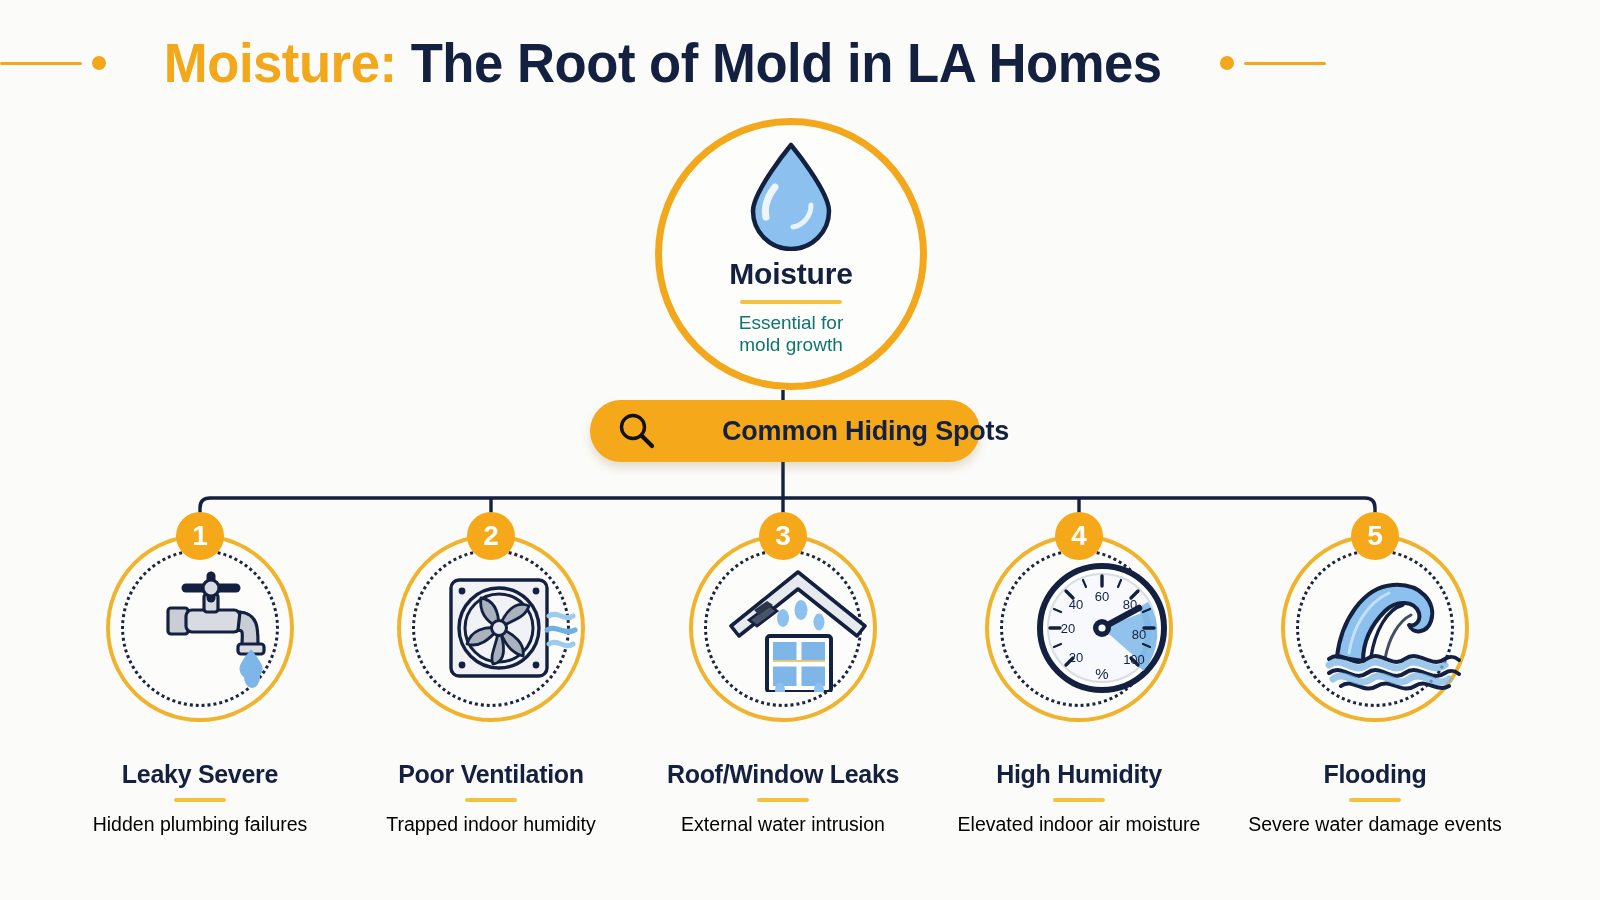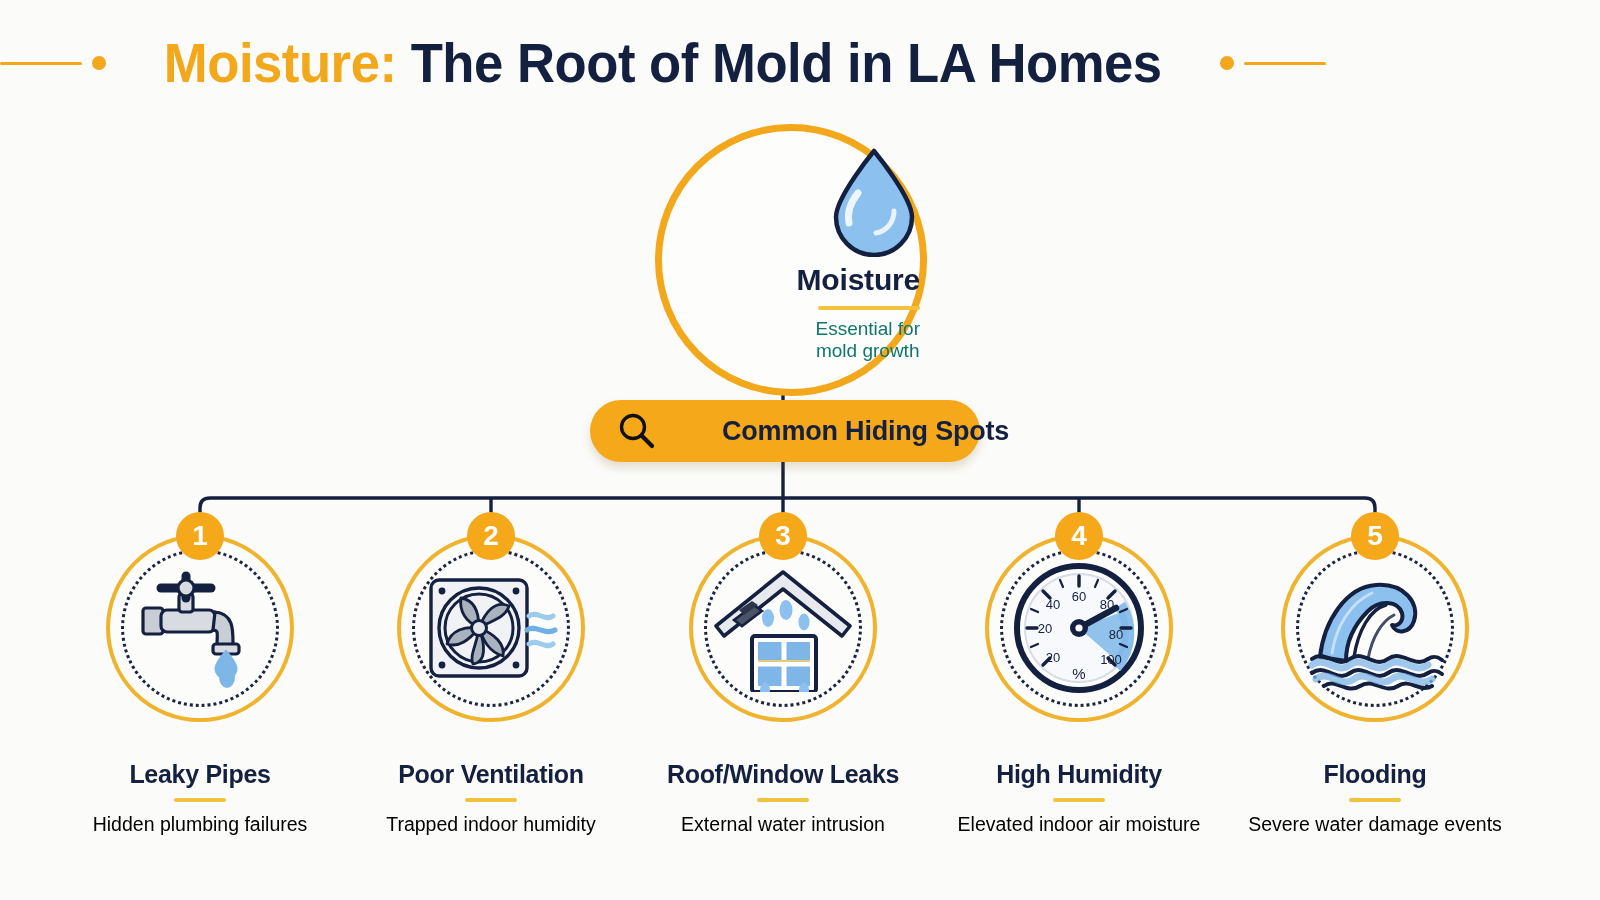--- a/index.html
+++ b/index.html
@@ -28,24 +28,24 @@
     font-family:"Liberation Sans Narrow","Liberation Sans",sans-serif;
     transform:scaleX(.94);transform-origin:center;
     letter-spacing:-0.5px;
     padding:0 16px;
   }
   #title-accent{color:#F2A81A;}
   #title-main{color:#14203F;}
 
   
   #hub{
-    position:absolute;left:655px;top:124px;width:272px;height:272px;
+    position:absolute;left:655px;top:118px;width:272px;height:272px;
     border:7px solid #F2A81A;border-radius:50%;
     background:#FDFDFB;
-    display:flex;flex-direction:column;align-items:flex-end;
+    display:flex;flex-direction:column;align-items:center;
     box-sizing:border-box;
   }
   #hub-drop{margin-top:14px;}
   #hub-title{
     font-size:30px;font-weight:bold;color:#14203F;margin-top:2px;
     font-family:"Liberation Sans Narrow","Liberation Sans",sans-serif;
     letter-spacing:-0.2px;
   }
   #hub-divider{width:102px;height:4px;background:#F3C33F;margin:9px 0 8px;border-radius:2px;}
   #hub-sub{
@@ -81,21 +81,21 @@
     background:#F5A81A;color:#FFFFFF;
     display:flex;align-items:center;justify-content:center;
     font-size:28px;font-weight:bold;line-height:1;
     font-family:"Liberation Sans Narrow","Liberation Sans",sans-serif;
     margin-bottom:-26px;
   }
   .ring{
     width:188px;height:188px;border-radius:50%;
     border:4px solid #F0B32E;
     background:#FCFCFA;
-    display:flex;align-items:center;justify-content:center;
+    display:flex;align-items:center;justify-content:flex-end;
     box-sizing:border-box;position:relative;
   }
   .ring-dotted{
     position:absolute;left:11px;top:11px;width:158px;height:158px;
     border-radius:50%;border:3px dotted #1B2440;
     box-sizing:border-box;
   }
   .glyph{position:relative;z-index:2;display:flex;align-items:center;justify-content:center;}
   .item-title{
     margin-top:38px;font-size:25px;font-weight:bold;color:#14203F;white-space:nowrap;
@@ -181,21 +181,21 @@
 
           <path d="M26 20 L76 20" stroke="#14203F" stroke-width="9" stroke-linecap="round"></path>
           <path d="M51 8 L51 30" stroke="#14203F" stroke-width="9" stroke-linecap="round"></path>
           <circle cx="51" cy="20" r="8" fill="#D8DCE2" stroke="#14203F" stroke-width="3.2"></circle>
 
           <path d="M91 90 C91 90 105 106 105 113 A14 14 0 1 1 77 113 C77 106 91 90 91 90 Z" fill="#7FB6E8" transform="translate(0,-4) scale(.82) translate(20,14)"></path>
           <ellipse cx="92" cy="109" rx="8" ry="11" fill="#7FB6E8"></ellipse>
         </svg>
       </span>
     </div>
-    <div class="item-title">Leaky Pipes</div>
+    <div class="item-title">Leaky Severe</div>
     <div class="item-divider"></div>
     <div class="item-sub">Hidden plumbing failures</div>
   </div>
 
   <div class="item" style="left:341px">
     <div class="badge">2</div>
     <div class="ring">
       <span class="ring-dotted"></span>
       <span class="glyph">
         <svg width="140" height="116" viewBox="0 0 140 116">

